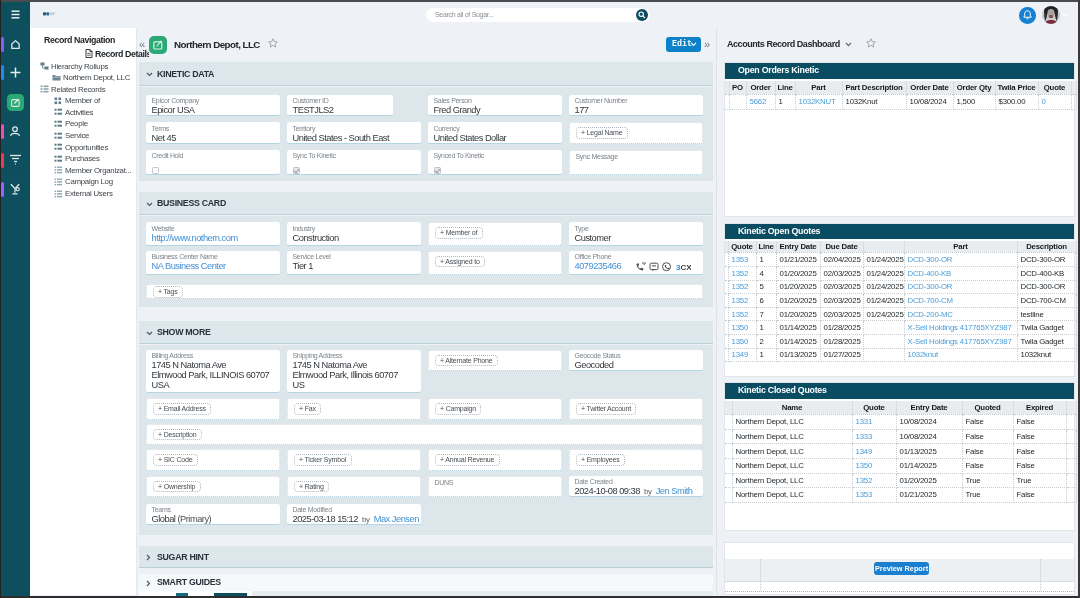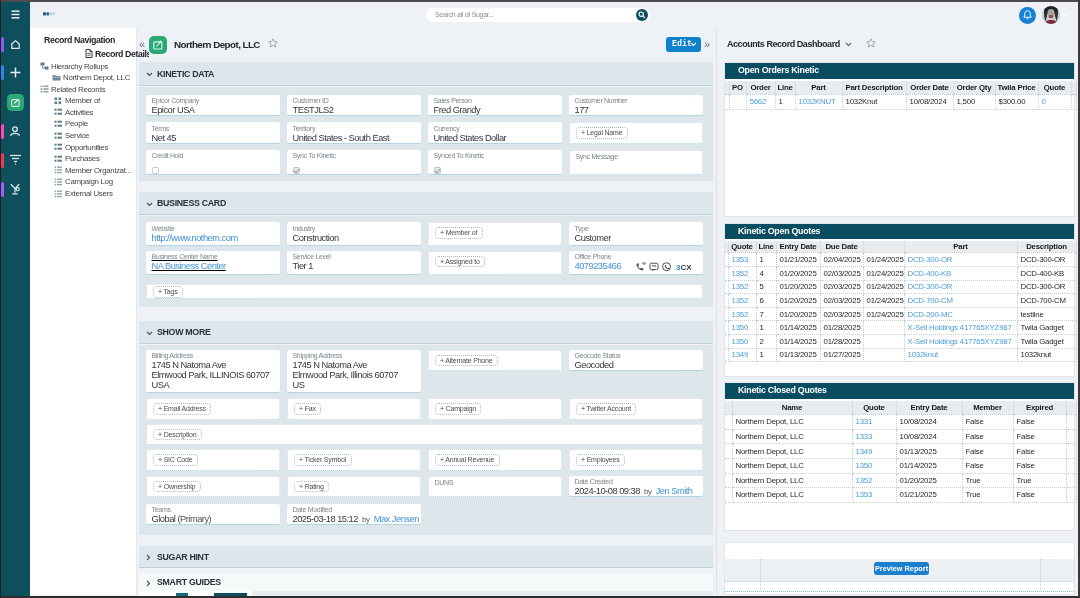--- a/index.html
+++ b/index.html
@@ -286,21 +286,21 @@
       <svg width="5" height="7" viewBox="0 0 5 7">
         <path d="M1 1 L3.5 3.5 L1 6" fill="none" stroke="#44565e" stroke-width="1.1"></path>
       </svg>
     </span><span style="margin-left:18px;">SMART GUIDES</span></div>
 
 <div id="fields">
     <div class="fb" style="left:146px;top:94.5px;width:134px;height:21.5px;">
       <div class="fl">Epicor Company</div>
       <div class="fv">Epicor USA</div>
     </div>
-<div class="fb" style="left:287px;top:94.5px;width:134px;height:21.5px;">
+<div class="fb" style="left:287px;top:94.5px;width:106px;height:21.5px;">
       <div class="fl">Customer ID</div>
       <div class="fv">TESTJLS2</div>
     </div>
 <div class="fb" style="left:428px;top:94.5px;width:134px;height:21.5px;">
       <div class="fl">Sales Person</div>
       <div class="fv">Fred Grandy</div>
     </div>
 <div class="fb" style="left:569px;top:94.5px;width:134px;height:21.5px;">
       <div class="fl">Customer Number</div>
       <div class="fv">177</div>
@@ -334,21 +334,21 @@
       <div class="fl">Industry</div>
       <div class="fv">Construction</div>
     </div>
 <div class="fb" style="left:428px;top:222px;width:134px;height:23.5px;padding-top:4px;border:1px dotted #cfd5da;border-bottom:1.5px dotted #abcbdc;">
       <span class="pill">+ Member of</span>
     </div>
 <div class="fb" style="left:569px;top:222px;width:134px;height:23.5px;">
       <div class="fl">Type</div>
       <div class="fv">Customer</div>
     </div>
-<div class="fb" style="left:146px;top:250.5px;width:134px;height:24px;text-decoration:underline;">
+<div class="fb" style="left:146px;top:250.5px;width:134px;height:24px;">
       <div class="fl">Business Center Name</div>
       <div class="fv"><a>NA Business Center</a></div>
     </div>
 <div class="fb" style="left:287px;top:250.5px;width:134px;height:24px;">
       <div class="fl">Service Level</div>
       <div class="fv">Tier 1</div>
     </div>
 <div class="fb" style="left:428px;top:250.5px;width:134px;height:24px;padding-top:4px;border:1px dotted #cfd5da;border-bottom:1.5px dotted #abcbdc;">
       <span class="pill">+ Assigned to</span>
     </div>
@@ -635,21 +635,21 @@
         <col style="width:51px;">
         <col style="width:53px;">
         <col style="width:10px;">
       </colgroup>
       <tbody>
         <tr>
           <th style="height:14px;"></th>
           <th style="height:14px;">Name</th>
           <th style="height:14px;">Quote</th>
           <th style="height:14px;">Entry Date</th>
-          <th style="height:14px;">Member</th>
+          <th style="height:14px;">Quoted</th>
           <th style="height:14px;">Expired</th>
           <th style="height:14px;"></th>
         </tr>
         <tr>
           <td style="height:14.6px;"></td>
           <td style="height:14.6px;">Northern Depot, LLC</td>
           <td style="height:14.6px;"><a class="tl">1331</a></td>
           <td style="height:14.6px;">10/08/2024</td>
           <td style="height:14.6px;">False</td>
           <td style="height:14.6px;">False</td>

